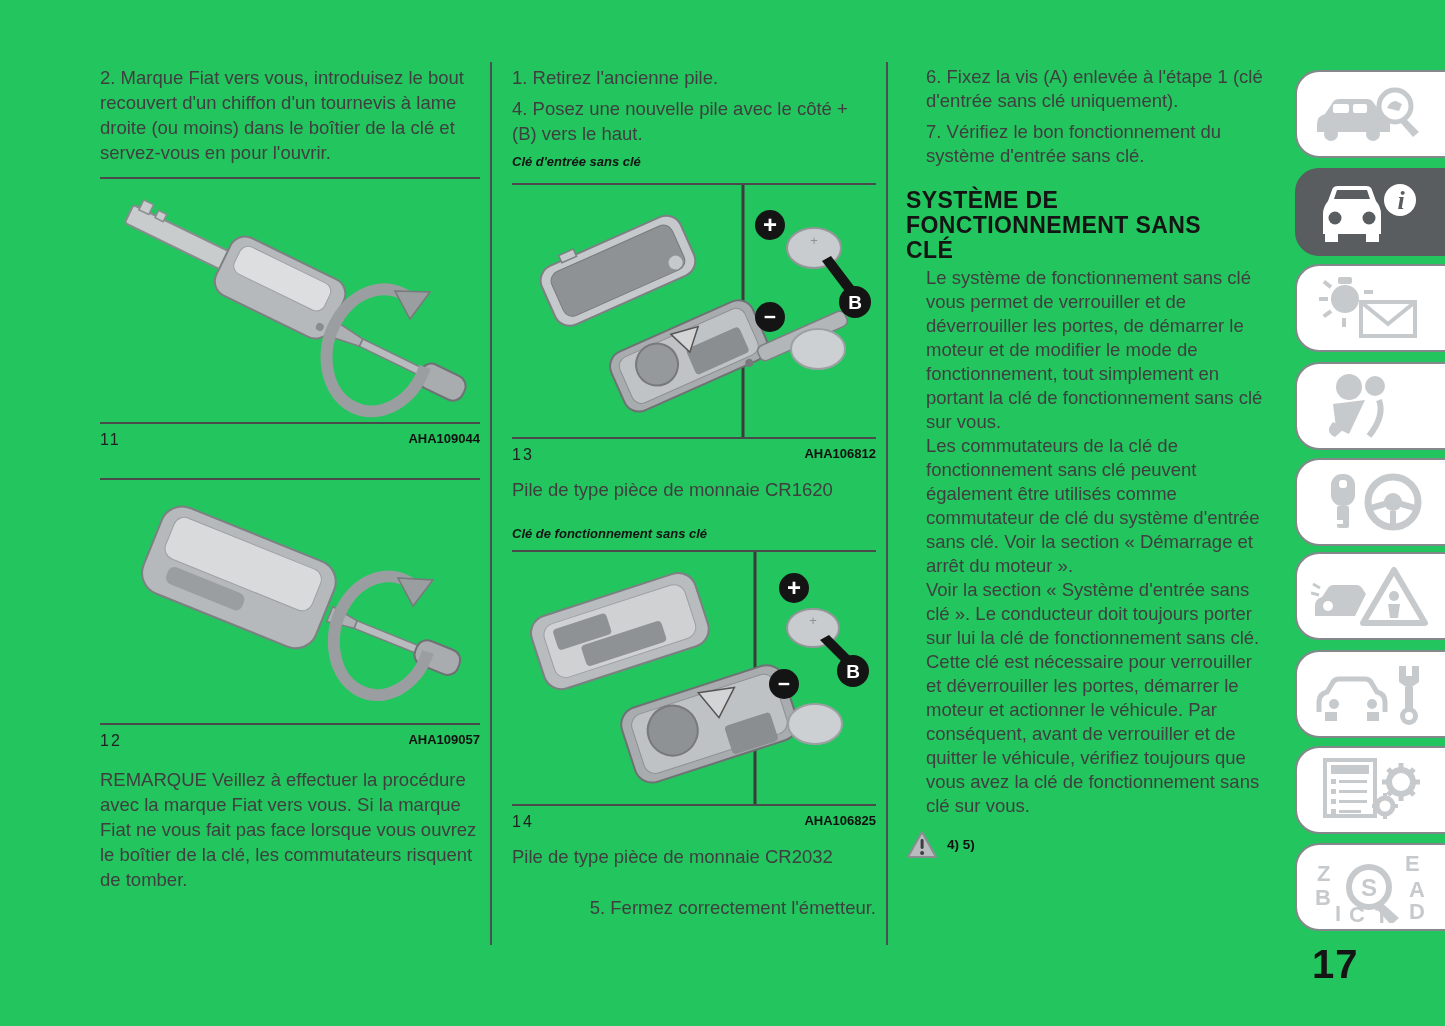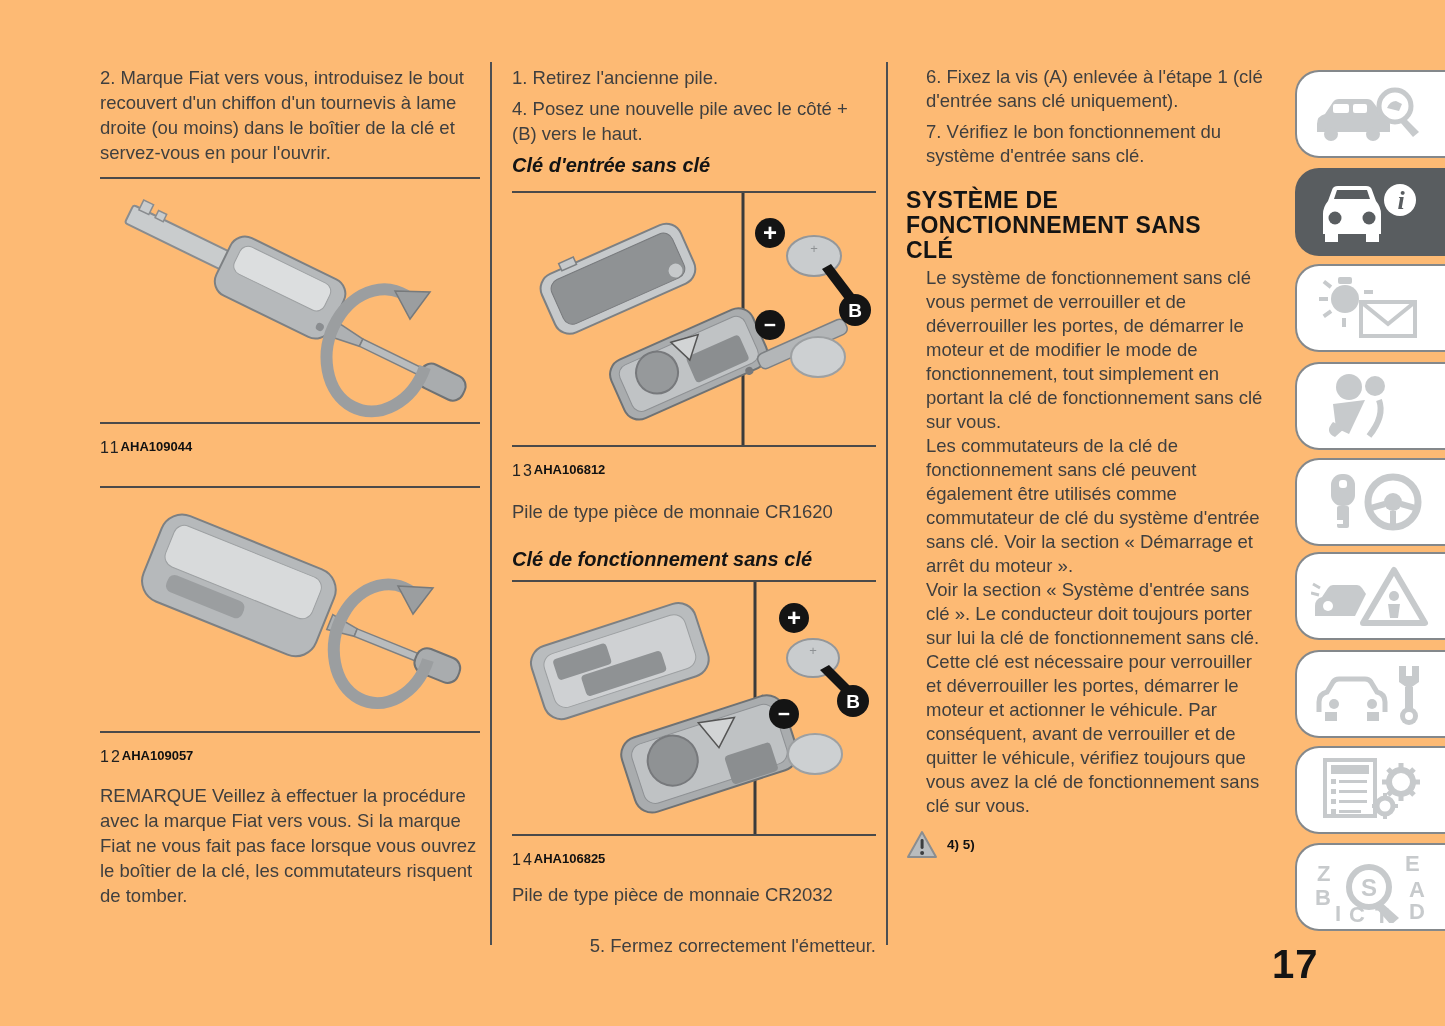--- a/index.html
+++ b/index.html
@@ -1,40 +1,40 @@
 <!DOCTYPE html>
 <html><head>
 <meta charset="utf-8">
 <style>
   html,body{margin:0;padding:0;background:#fff;}
-  .page{position:relative;width:1445px;height:1026px;background:#fdba74;overflow:hidden;
+  .page{position:relative;width:1445px;height:1026px;background:#22c55e;overflow:hidden;
         font-family:"Liberation Sans",sans-serif;color:#3f3f3f;}
   .col{position:absolute;top:65px;}
   .col1{left:100px;width:380px;}
   .col2{left:512px;width:364px;}
   .col3{left:906px;width:366px;}
   p.body{font-size:18.5px;line-height:25px;margin:0;}
   .col3 p.body{line-height:24px;margin-left:20px;}
   .vrule{position:absolute;top:62px;height:883px;width:2px;background:#4c4f52;}
   .figbox{margin:0;border-top:2px solid #4a4a4a;border-bottom:2px solid #4a4a4a;font-size:0;}
-  .figcap{display:flex;align-items:flex-start;padding-top:7px;height:21px;margin-top:8px;}
+  .figcap{display:flex;justify-content:space-between;align-items:flex-start;padding-top:7px;height:21px;}
   .fignum{font-size:16px;letter-spacing:2px;color:#222;}
   .figcode{font-size:13px;font-weight:bold;color:#111;}
-  .subhead{font-size:20px;font-weight:bold;font-style:italic;color:#141414;margin:0;}
+  .subhead{font-size:13px;font-weight:bold;font-style:italic;color:#141414;margin:0;}
   .mainhead{font-size:23px;line-height:25px;font-weight:bold;color:#141414;margin:0;letter-spacing:.4px;width:348px;}
   .warnrow{display:flex;align-items:center;gap:9px;margin-top:12px;}
   .warnrefs{font-size:13.5px;font-weight:bold;color:#111;}
   .tab{position:absolute;left:1295px;width:150px;height:88px;background:#fff;
        border:2px solid #84888b;border-right:none;border-radius:24px 0 0 24px;box-sizing:border-box;
        display:flex;align-items:center;justify-content:center;--ic:#c7cacc;--bg:#ffffff;}
   .tab.active{background:#595d60;border-color:#595d60;--ic:#ffffff;--bg:#595d60;}
   .ic-f{fill:var(--ic);}
   .ic-s{fill:none;stroke:var(--ic);}
   .ic-bg{fill:var(--bg);}
-  .pagenum{position:absolute;left:1272px;top:942px;font-size:40px;font-weight:bold;color:#141414;letter-spacing:1px;}
+  .pagenum{position:absolute;left:1312px;top:942px;font-size:40px;font-weight:bold;color:#141414;letter-spacing:1px;}
   .wtxt{fill:#ffffff;font-weight:bold;font-family:"Liberation Sans",sans-serif;}
   .figsvg{display:block;}
 </style>
 </head>
 <body>
 
 <div class="page">
 
   <div class="col col1">
     <p class="body">2. Marque Fiat vers vous, introduisez le bout recouvert d'un chiffon d'un tournevis à lame droite (ou moins) dans le boîtier de la clé et servez-vous en pour l'ouvrir.</p>
@@ -127,21 +127,21 @@
           <circle cx="258" cy="132" r="15" fill="#141414"></circle>
           <text class="wtxt" x="258" y="139" font-size="21" text-anchor="middle">−</text>
           <ellipse cx="306" cy="164" rx="27" ry="20" fill="#cdd0d2" stroke="#9da0a2" stroke-width="2"></ellipse>
         </g>
       </svg>
     </figure>
     <div class="figcap">
       <span class="fignum">13</span>
       <span class="figcode">AHA106812</span>
     </div>
-    <p class="body" style="margin-top:16px;">Pile de type pièce de monnaie CR1620</p>
+    <p class="body" style="margin-top:10px;">Pile de type pièce de monnaie CR1620</p>
 
     <h3 class="subhead" style="margin-top:24px;">Clé de fonctionnement sans clé</h3>
 
     <figure class="figbox" style="margin-top:9px;">
       <svg class="figsvg" width="364" height="252" viewBox="0 0 364 252">
         <line x1="243" y1="0" x2="243" y2="252" stroke="#3b3b3b" stroke-width="3"></line>
         <g transform="rotate(-18 105 80)">
           <rect x="22" y="42" width="172" height="76" rx="18" fill="#b9bcbe" stroke="#7d8083" stroke-width="2"></rect>
           <rect x="34" y="52" width="148" height="56" rx="12" fill="#cfd1d3" stroke="#9da0a2" stroke-width="1"></rect>
           <rect x="44" y="58" width="56" height="22" rx="4" fill="#8f9294"></rect>

